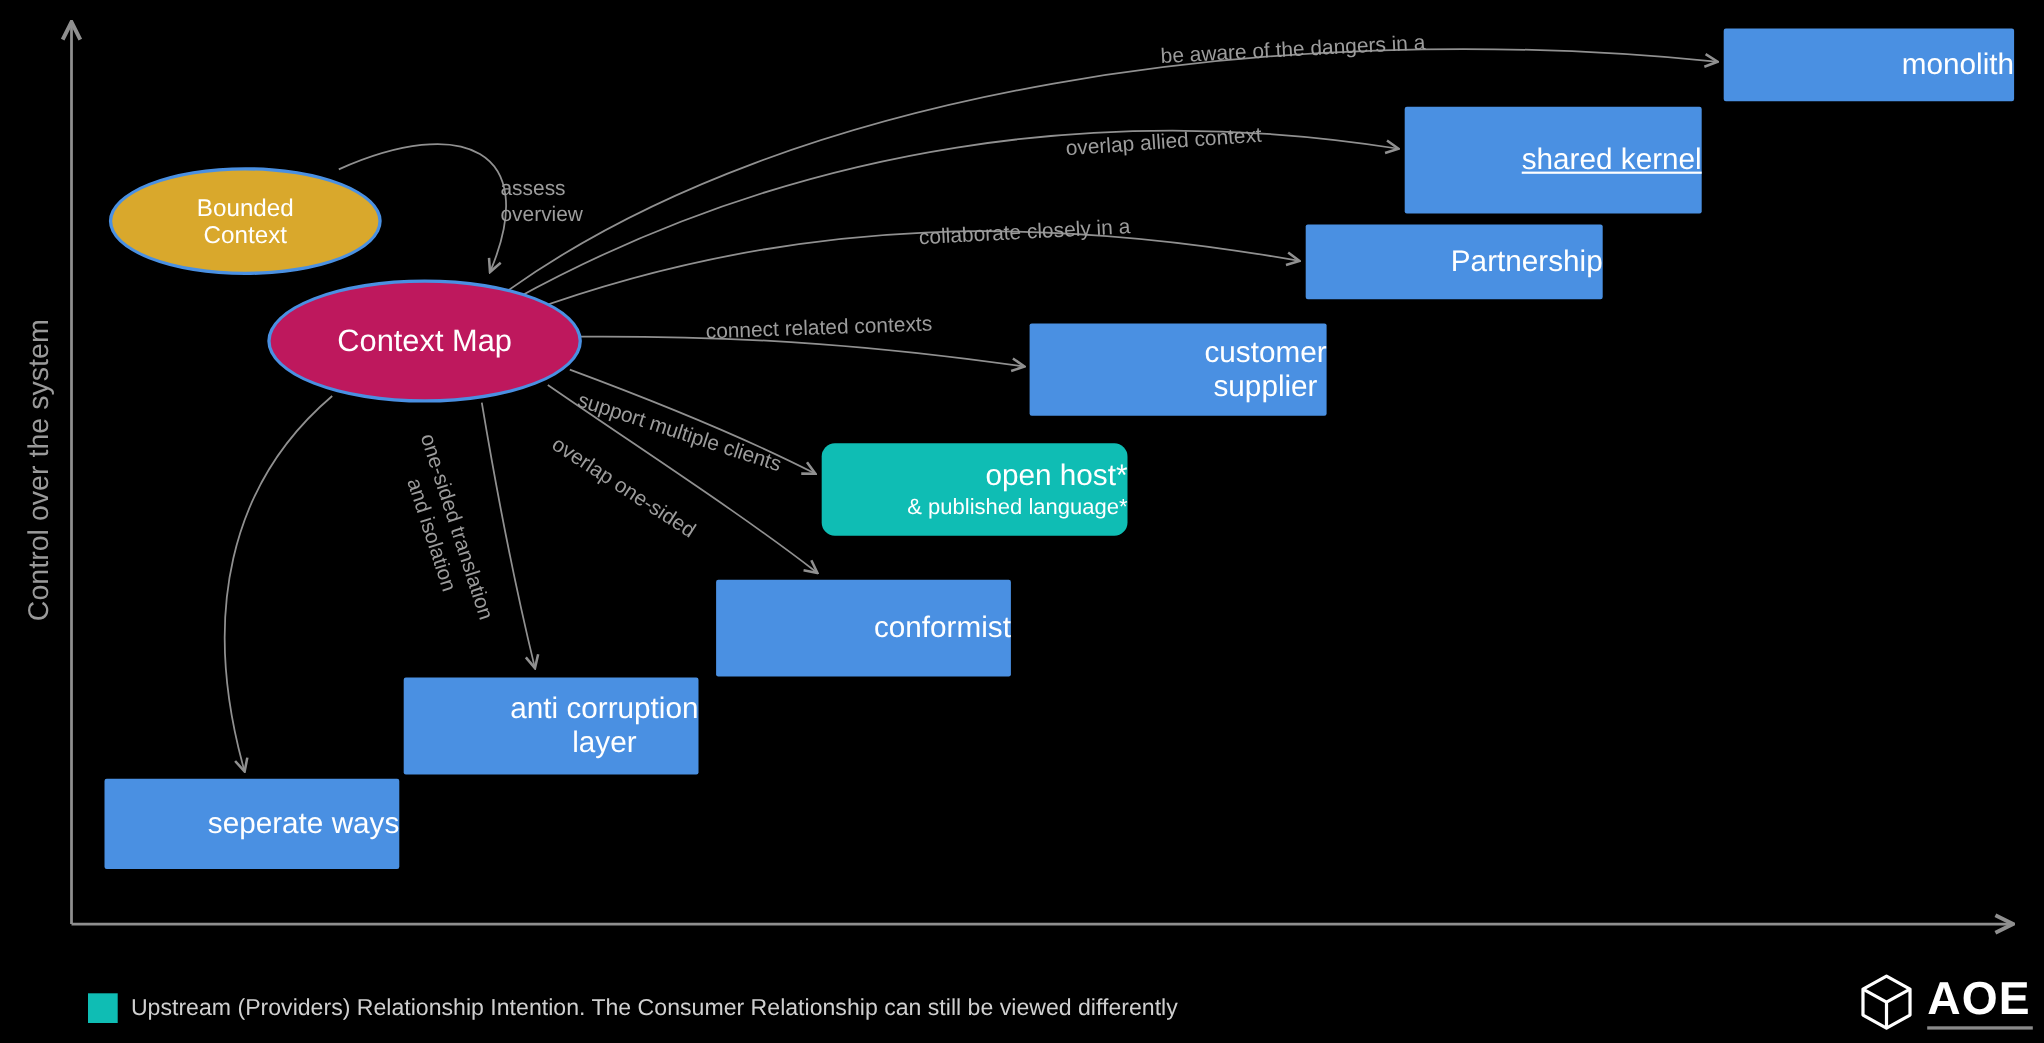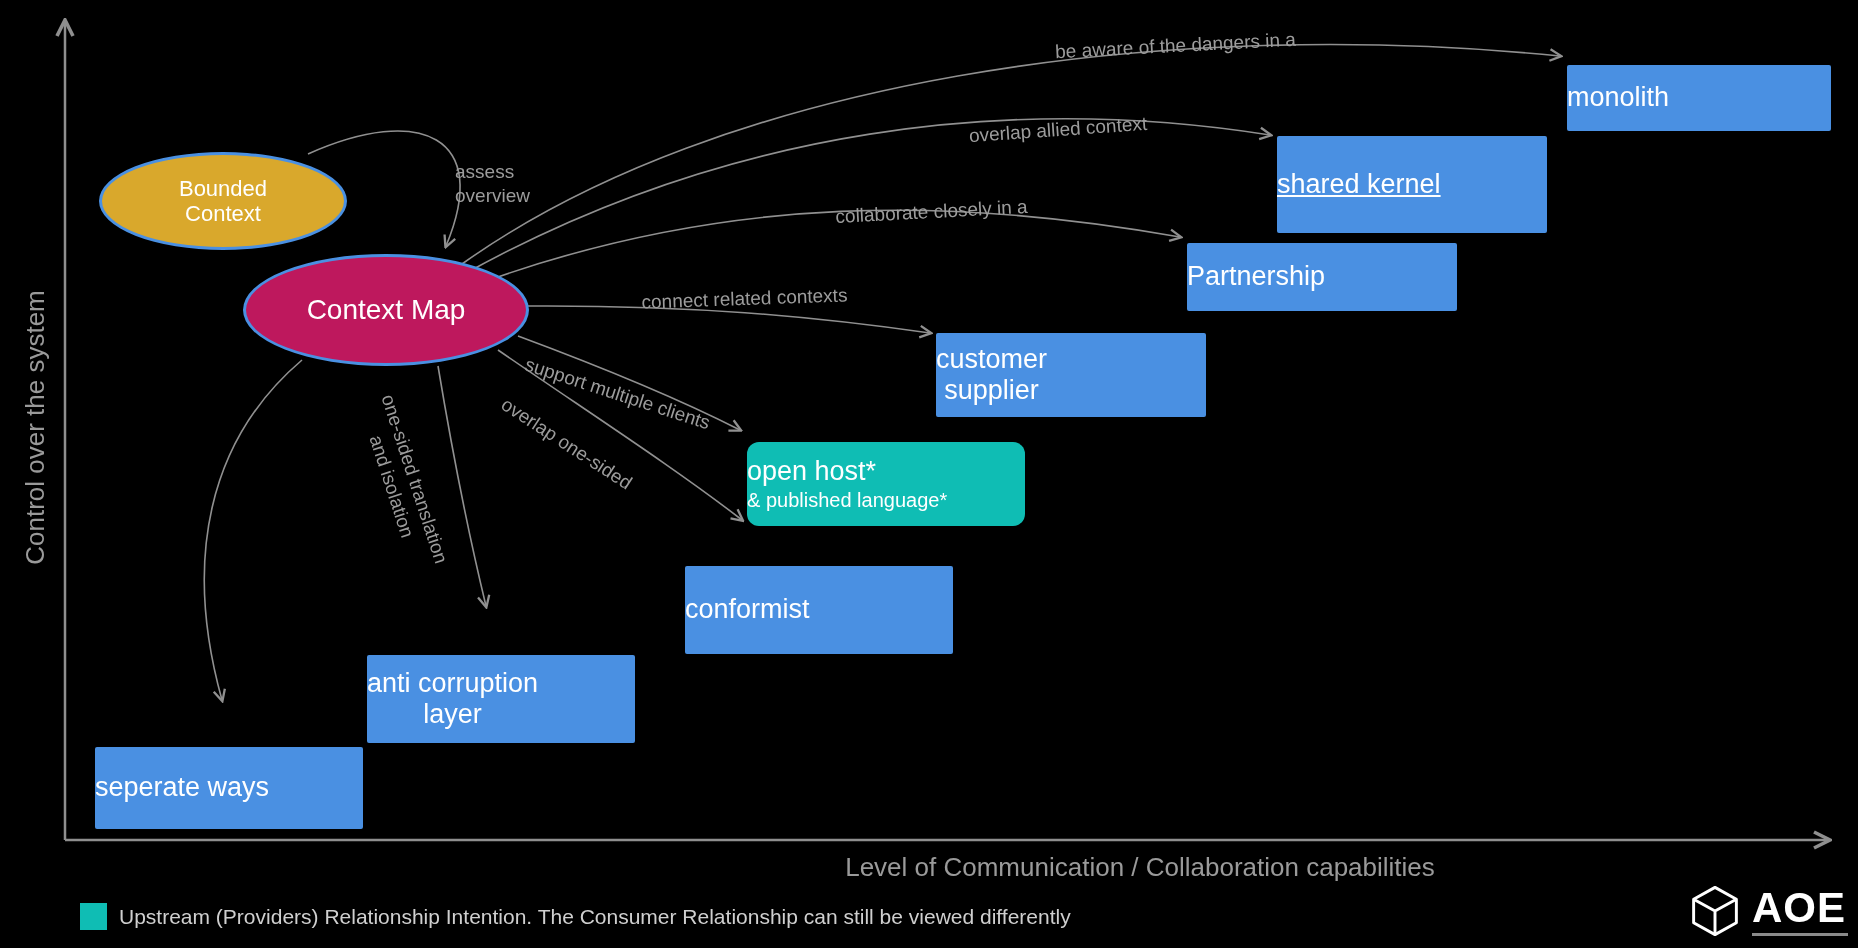--- a/index.html
+++ b/index.html
@@ -47,34 +47,33 @@
     box-sizing: border-box;
     line-height: 1.15;
   }
   #node-bounded-context { left: 99px;  top: 152px; width: 248px; height: 98px;  font-size: 22px; }
   #node-context-map     { left: 243px; top: 254px; width: 286px; height: 112px; font-size: 28px; }
 
   
   .box {
     position: absolute;
     display: flex; flex-direction: column;
-    align-items: flex-start; justify-content: center;
+    align-items: flex-end; justify-content: center;
     color: #fff; font-size: 27px; text-align: center;
     line-height: 1.15;
     z-index: 3;
     border-radius: 2px;
-    margin-top: 39px;
   }
   .box .sub { font-size: 20px; margin-top: 2px; }
   #box-monolith          { left: 1567px; top: 26px;  width: 264px; height: 66px; }
   #box-shared-kernel     { left: 1277px; top: 97px;  width: 270px; height: 97px; text-decoration: underline; }
   #box-partnership       { left: 1187px; top: 204px; width: 270px; height: 68px; }
   #box-customer-supplier { left: 936px;  top: 294px; width: 270px; height: 84px; }
   #box-open-host         { left: 747px;  top: 403px; width: 278px; height: 84px; border-radius: 12px; }
-  #box-conformist        { left: 685px;  top: 527px; width: 268px; height: 88px; }
+  #box-conformist        { left: 651px;  top: 527px; width: 268px; height: 88px; }
   #box-acl               { left: 367px;  top: 616px; width: 268px; height: 88px; }
   #box-seperate-ways     { left: 95px;   top: 708px; width: 268px; height: 82px; }
 
   
   .elabel {
     position: absolute;
     color: #9c9c9c;
     font-size: 19px;
     text-align: center;
     z-index: 2;
@@ -133,21 +132,20 @@
       <path d="M 478 284 C 730 192, 960 198, 1180 237" marker-end="url(#arrow)"></path>
       <path d="M 528 306 C 690 305, 810 316, 930 333" marker-end="url(#arrow)"></path>
       <path d="M 518 336 C 615 372, 685 402, 740 430" marker-end="url(#arrow)"></path>
       <path d="M 498 350 C 585 410, 675 468, 742 520" marker-end="url(#arrow)"></path>
       <path d="M 438 366 C 452 450, 470 540, 486 606" marker-end="url(#arrow)"></path>
       <path d="M 302 360 C 208 440, 183 560, 222 700" marker-end="url(#arrow)"></path>
     </g>
   </svg>
 
   <div class="ylabel">Control over the system</div>
-  <div class="xlabel">Level of Communication / Collaboration capabilities</div>
 
   <div class="ellipse" id="node-bounded-context" style="background-color: rgb(217, 168, 44);">
     <span class="pre">Bounded
 Context</span>
   </div>
   <div class="ellipse" id="node-context-map" style="background-color: #be185d;">
     <span>Context Map</span>
   </div>
 
   <div class="box" id="box-monolith" style="background-color: rgb(74, 144, 226);">

